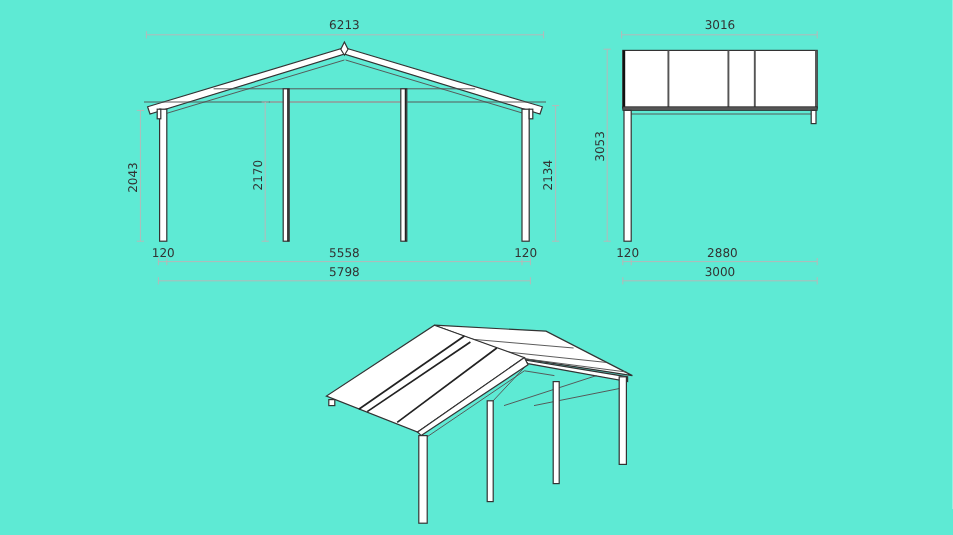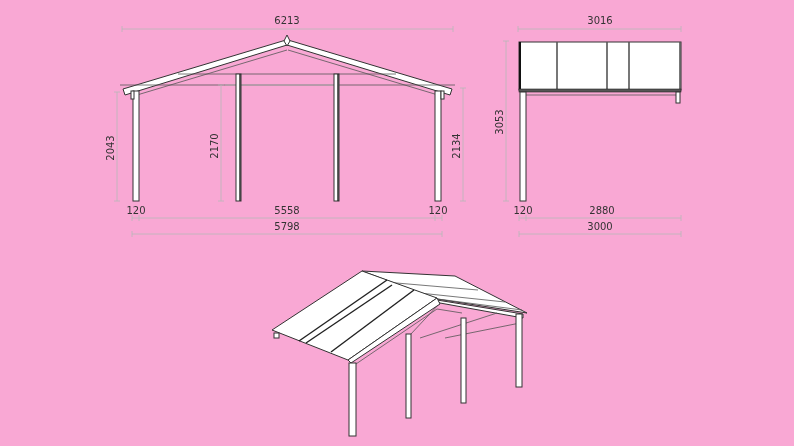--- a/index.html
+++ b/index.html
@@ -1,16 +1,16 @@
 <!DOCTYPE html>
 <html><head>
 <meta charset="utf-8">
 <style>
   html, body { margin:0; padding:0; background:#ffffff; }
-  #canvas { position:relative; width:794px; height:446px; overflow:hidden; background:#f9a8d4; font-family:"DejaVu Sans", sans-serif; }
+  #canvas { position:relative; width:794px; height:446px; overflow:hidden; background:#5eead4; font-family:"DejaVu Sans", sans-serif; }
   svg { position:absolute; left:0; top:0; }
   .dim { stroke:#b8b8b8; stroke-width:0.8; fill:none; }
   .ln { stroke:#333; stroke-width:1; fill:#fff; }
   .thin { stroke:#555; stroke-width:0.8; fill:none; }
   .lbl { font-family:"DejaVu Sans", sans-serif; font-size:10px; fill:#333; }
   .panel { stroke:#333; stroke-width:1; fill:#fff; }
   .dark { stroke:#222; stroke-width:1.4; fill:none; }
 </style>
 </head>
 <body>

